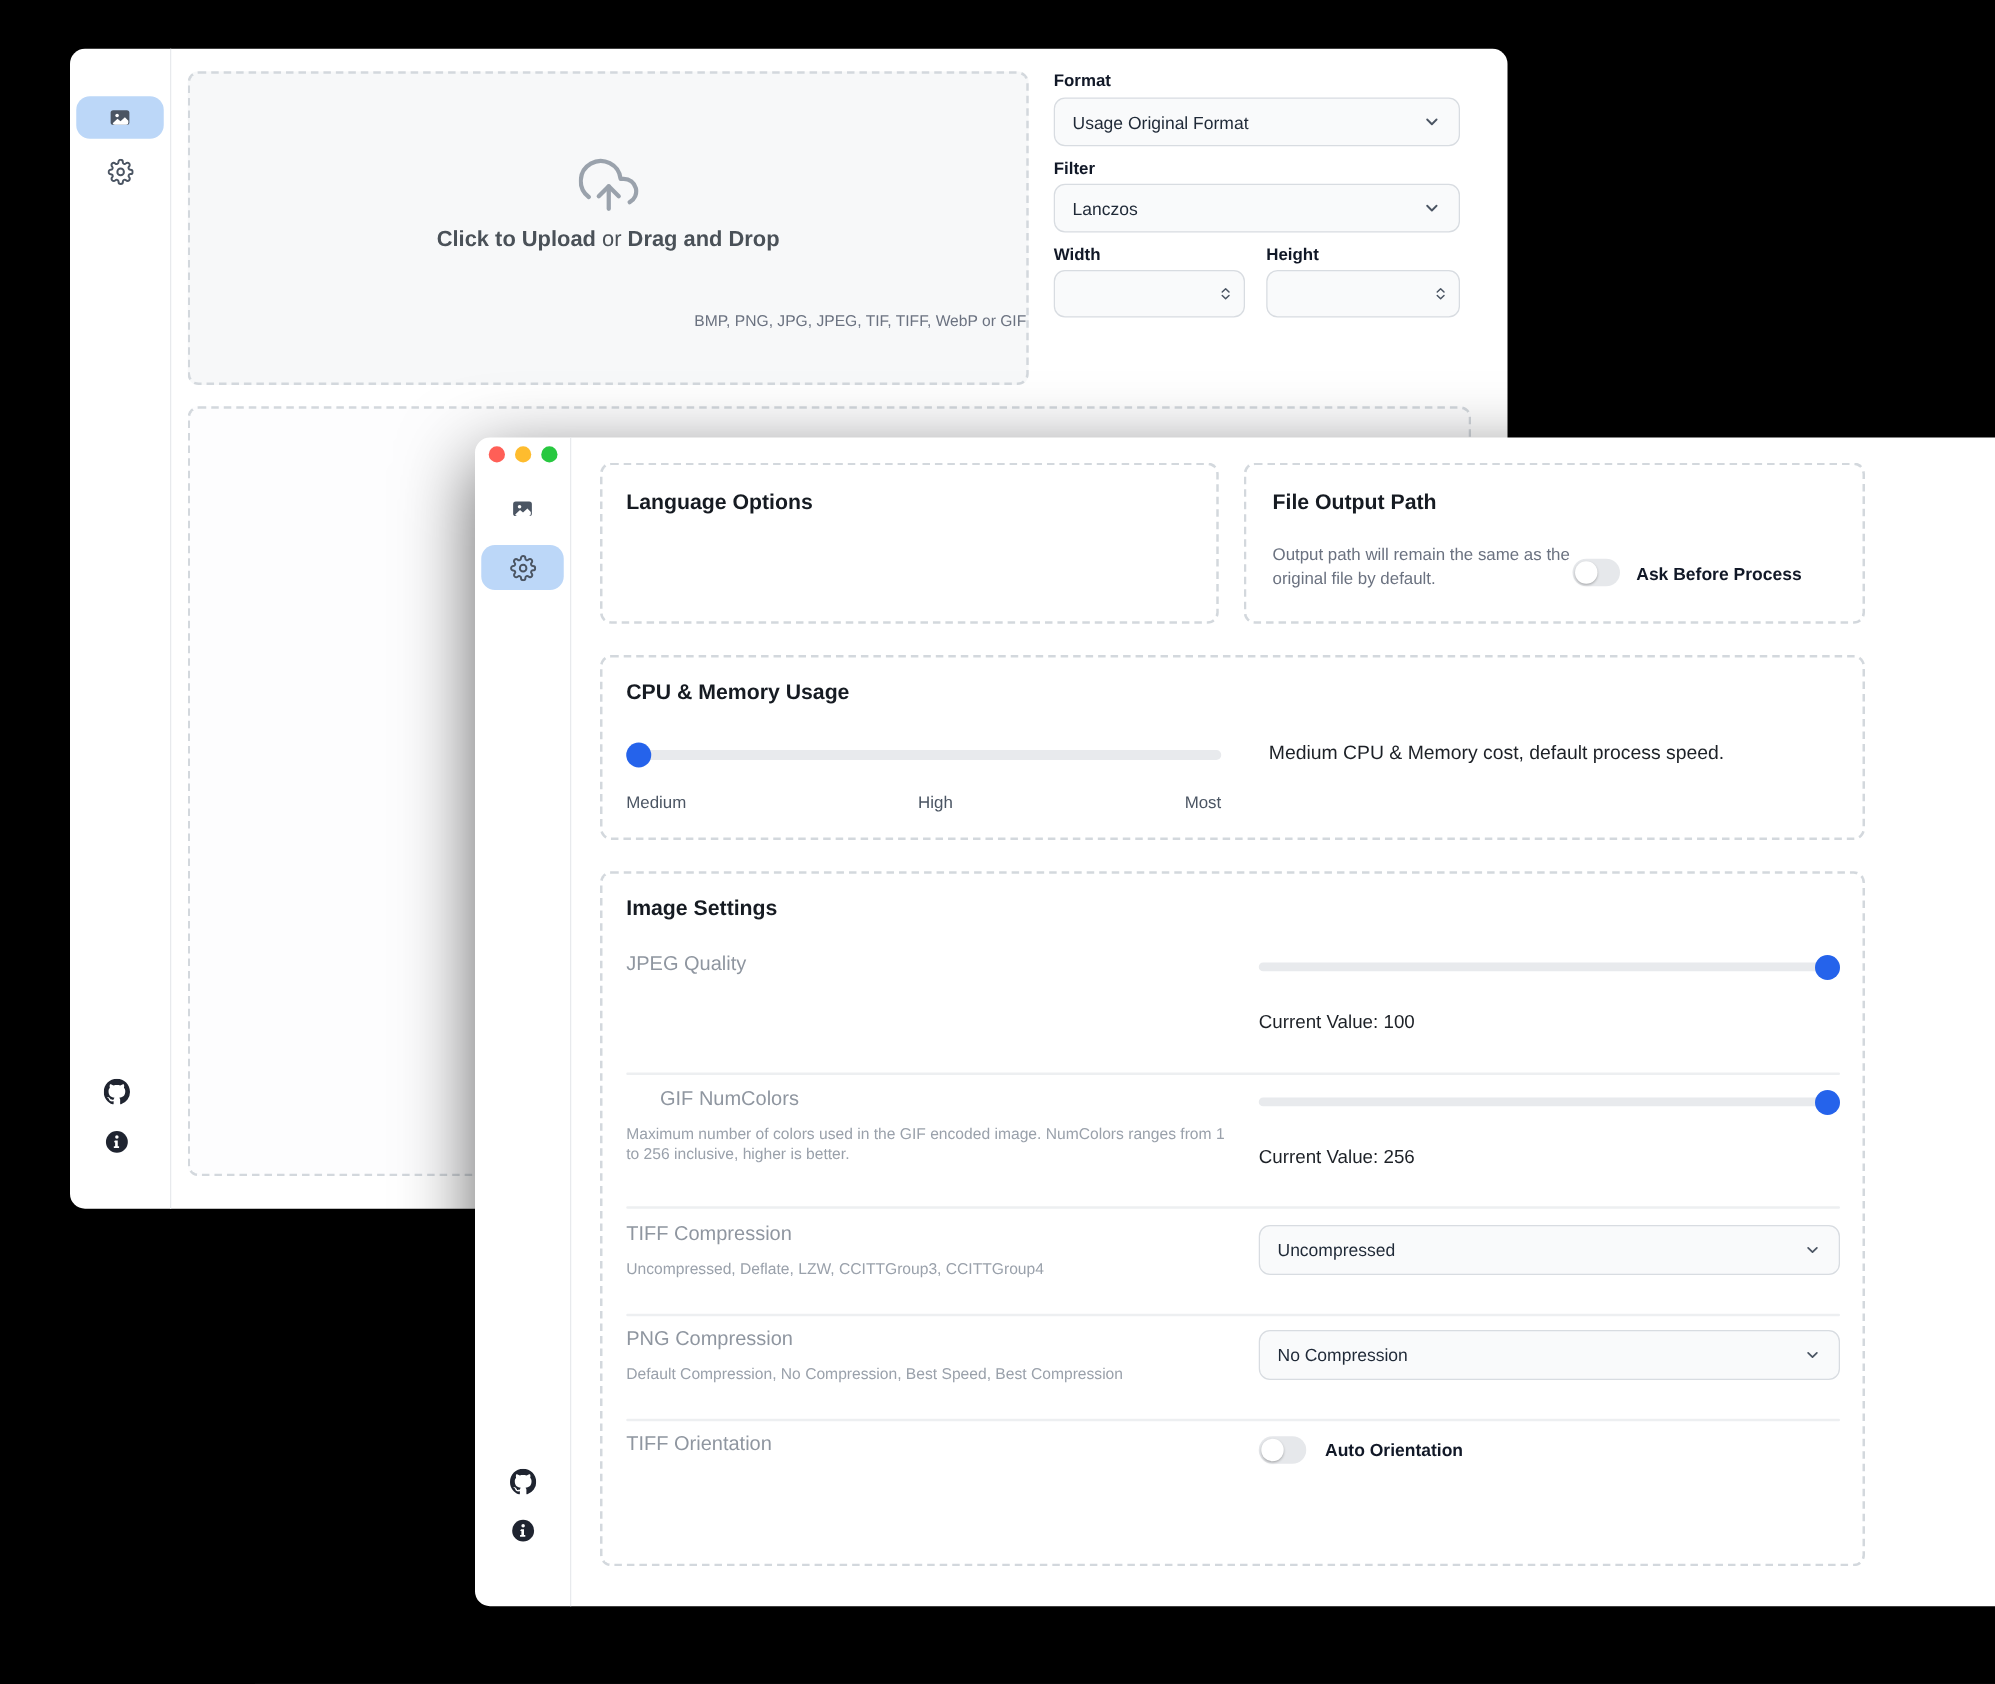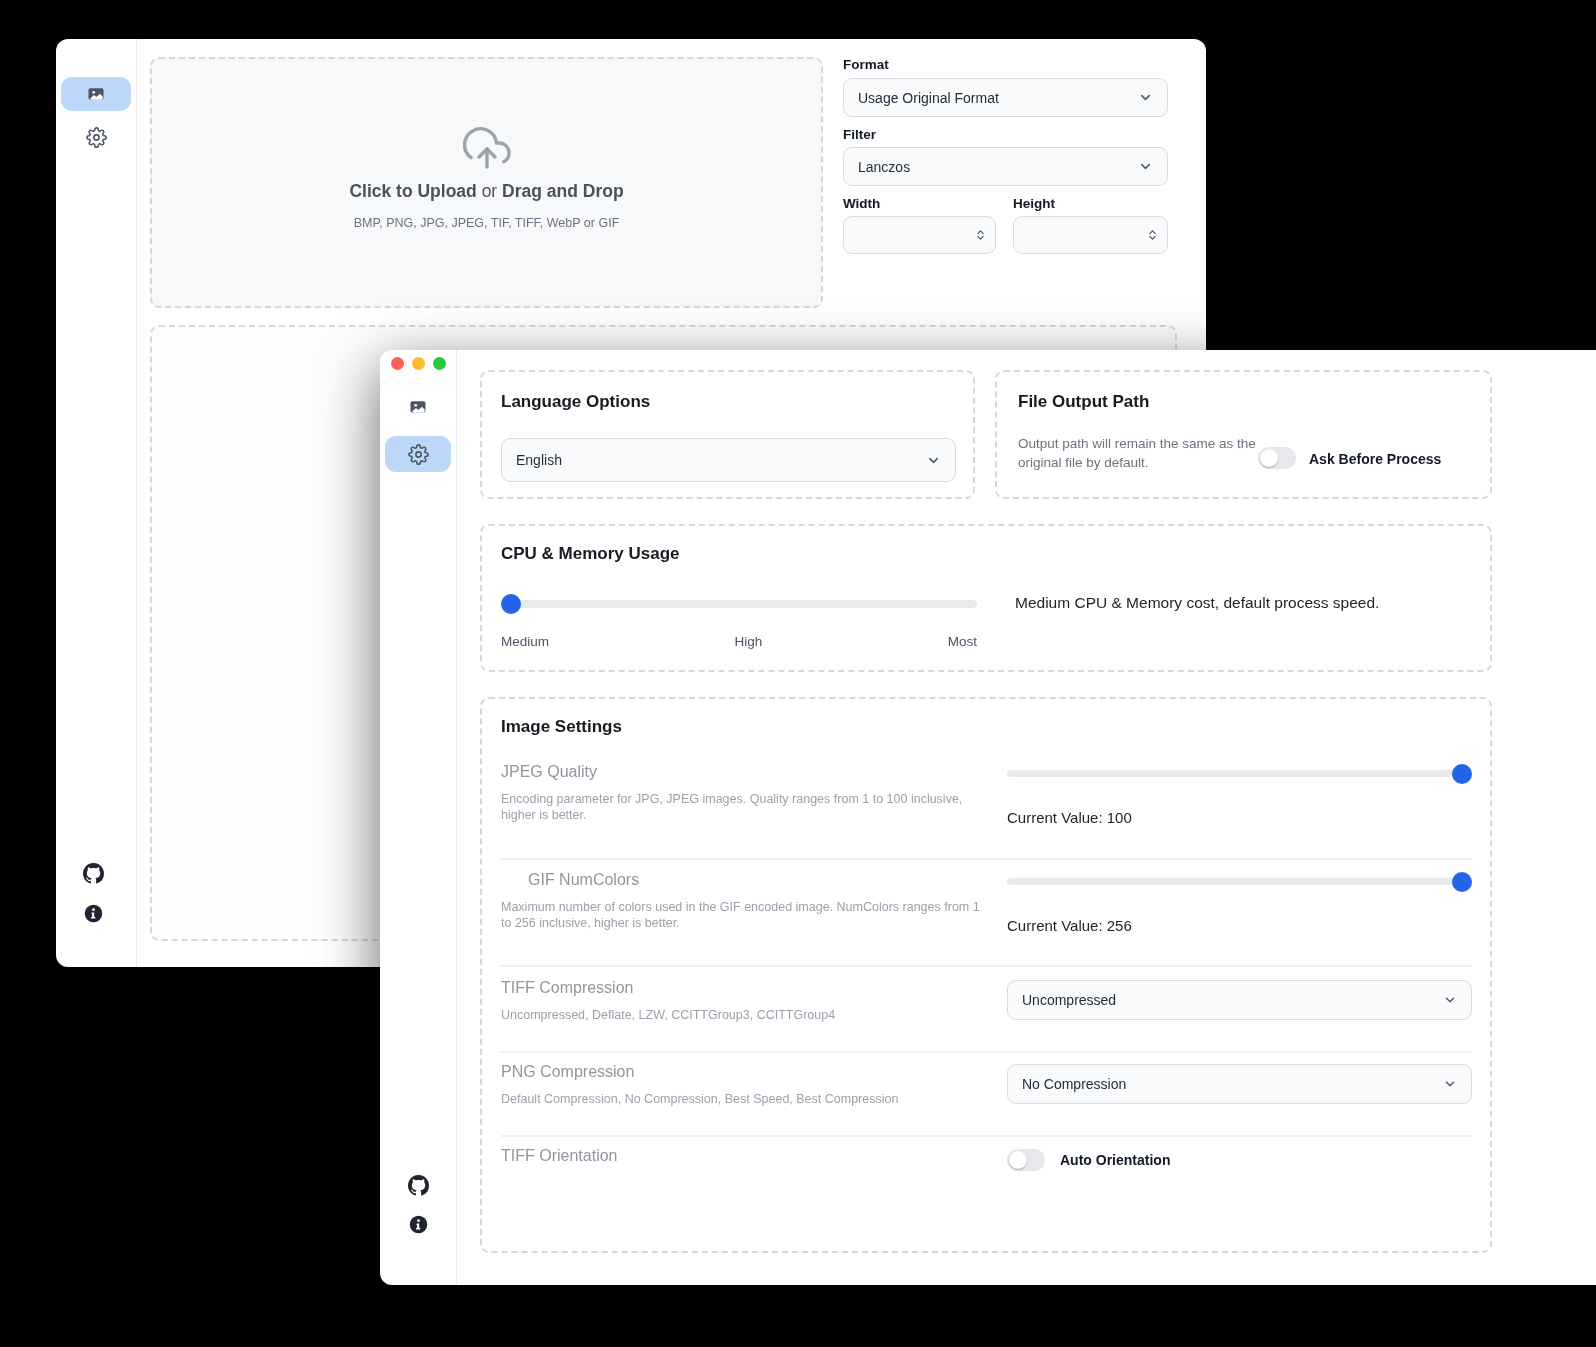--- a/index.html
+++ b/index.html
@@ -35,21 +35,21 @@
   .select{position:absolute;background:#f9fafb;border:1px solid #d8dce1;border-radius:9px;
     display:flex;align-items:center;justify-content:space-between;padding:0 14px;box-sizing:border-box;
     font-size:14px;color:#1f2937;cursor:pointer;}
   .num-input{position:absolute;background:#f9fafb;border:1px solid #d8dce1;border-radius:9px;
     box-sizing:border-box;font-size:14px;color:#1f2937;padding:0 28px 0 12px;outline:none;
     font-family:"Liberation Sans",sans-serif;}
   .spinner{position:absolute;width:14px;height:20px;display:flex;flex-direction:column;align-items:center;justify-content:center;cursor:pointer;}
 
   .upload-title{position:absolute;width:100%;text-align:center;font-size:17.5px;color:#4a5158;}
   .upload-title b{font-weight:700;}
-  .upload-sub{position:absolute;width:100%;text-align:center;font-size:12.5px;color:#6b7280;}
+  .upload-sub{position:absolute;width:100%;text-align:right;font-size:12.5px;color:#6b7280;margin-top:34px;}
 
   .desc-text{position:absolute;font-size:13.5px;line-height:19px;color:#6b7280;}
   .row-title{position:absolute;font-size:16px;color:#8f96a0;}
   .row-desc{position:absolute;font-size:12.5px;line-height:16px;color:#9aa1ab;}
   .current-value{position:absolute;font-size:15px;color:#1d2127;}
   .status-text{position:absolute;font-size:15.5px;color:#1d2127;}
 
   .slider-track{position:absolute;background:#e8eaed;border-radius:4px;cursor:pointer;}
   .slider-thumb{position:absolute;top:50%;transform:translateY(-50%);width:20px;height:20px;border-radius:50%;
     background:var(--accent);cursor:grab;}
@@ -201,26 +201,20 @@
       </div>
       <div class="side-bottom-btn" style="left:27px;top:863px;">
         <svg width="21" height="21" viewBox="0 0 24 24">
             <use href="#svg-info"></use>
           </svg>
       </div>
     </div>
 
     <div class="panel" style="left:100px;top:20px;width:495px;height:129px;">
       <div class="heading" style="left:19px;top:20px;">Language Options</div>
-      <div class="select" style="left:19px;top:66px;width:455px;height:44px;">
-        <span>English</span>
-        <svg width="15" height="15" viewBox="0 0 24 24">
-            <use href="#svg-chevron-down"></use>
-          </svg>
-      </div>
     </div>
 
     <div class="panel" style="left:615px;top:20px;width:497px;height:129px;">
       <div class="heading" style="left:21px;top:20px;">File Output Path</div>
       <div class="desc-text" style="left:21px;top:62px;width:242px;">Output path will remain the same as the original file by default.</div>
       <div class="toggle" style="left:261px;top:75px;">
           <div class="knob"></div>
         </div>
       <div class="toggle-label" style="left:312px;top:79px;">Ask Before Process</div>
     </div>
@@ -235,21 +229,20 @@
         <span>High</span>
         <span>Most</span>
       </div>
       <div class="status-text" style="left:533px;top:68px;">Medium CPU &amp; Memory cost, default process speed.</div>
     </div>
 
     <div class="panel" style="left:100px;top:347px;width:1012px;height:556px;">
       <div class="heading" style="left:19px;top:18px;">Image Settings</div>
 
       <div class="row-title" style="left:19px;top:64px;">JPEG Quality</div>
-      <div class="row-desc" style="left:19px;top:92px;width:470px;">Encoding parameter for JPG, JPEG images. Quality ranges from 1 to 100 inclusive, higher is better.</div>
       <div class="slider-track" style="left:525px;top:71px;width:465px;height:7px;">
         <div class="slider-thumb" style="left: calc(100% - 20px);"></div>
       </div>
       <div class="current-value" style="left:525px;top:110px;">Current Value: 100</div>
       <div class="divider" style="left:19px;top:159px;width:971px;"></div>
 
       <div class="row-title" style="left:19px;top:172px;margin-left:27px;">GIF NumColors</div>
       <div class="row-desc" style="left:19px;top:200px;width:482px;">Maximum number of colors used in the GIF encoded image. NumColors ranges from 1 to 256 inclusive, higher is better.</div>
       <div class="slider-track" style="left:525px;top:179px;width:465px;height:7px;">
         <div class="slider-thumb" style="left: calc(100% - 20px);"></div>

